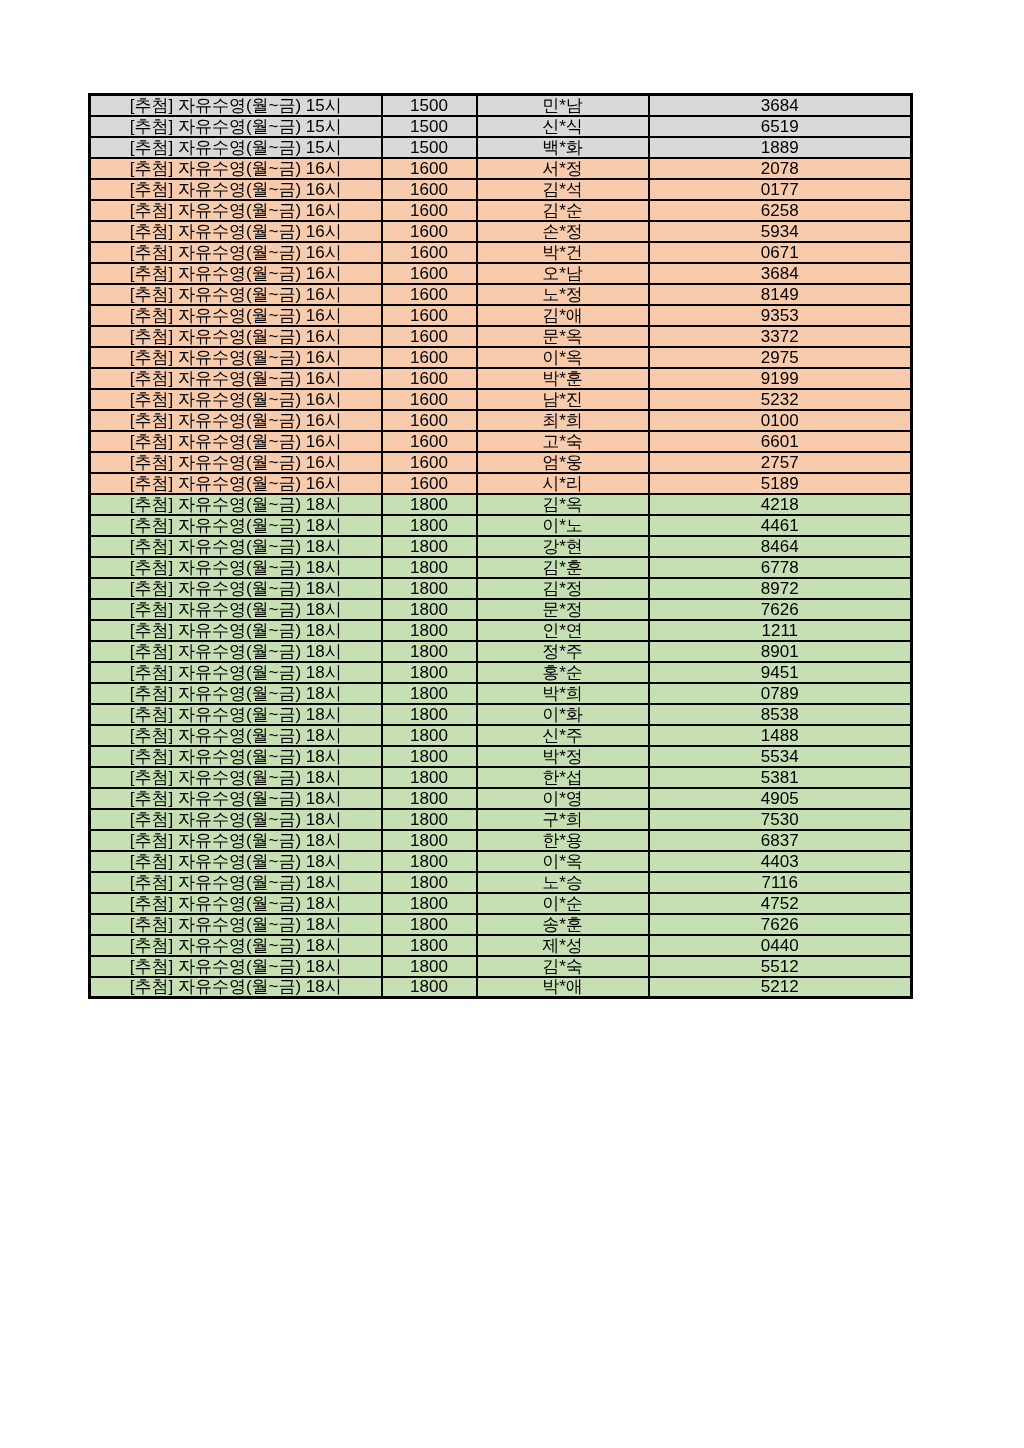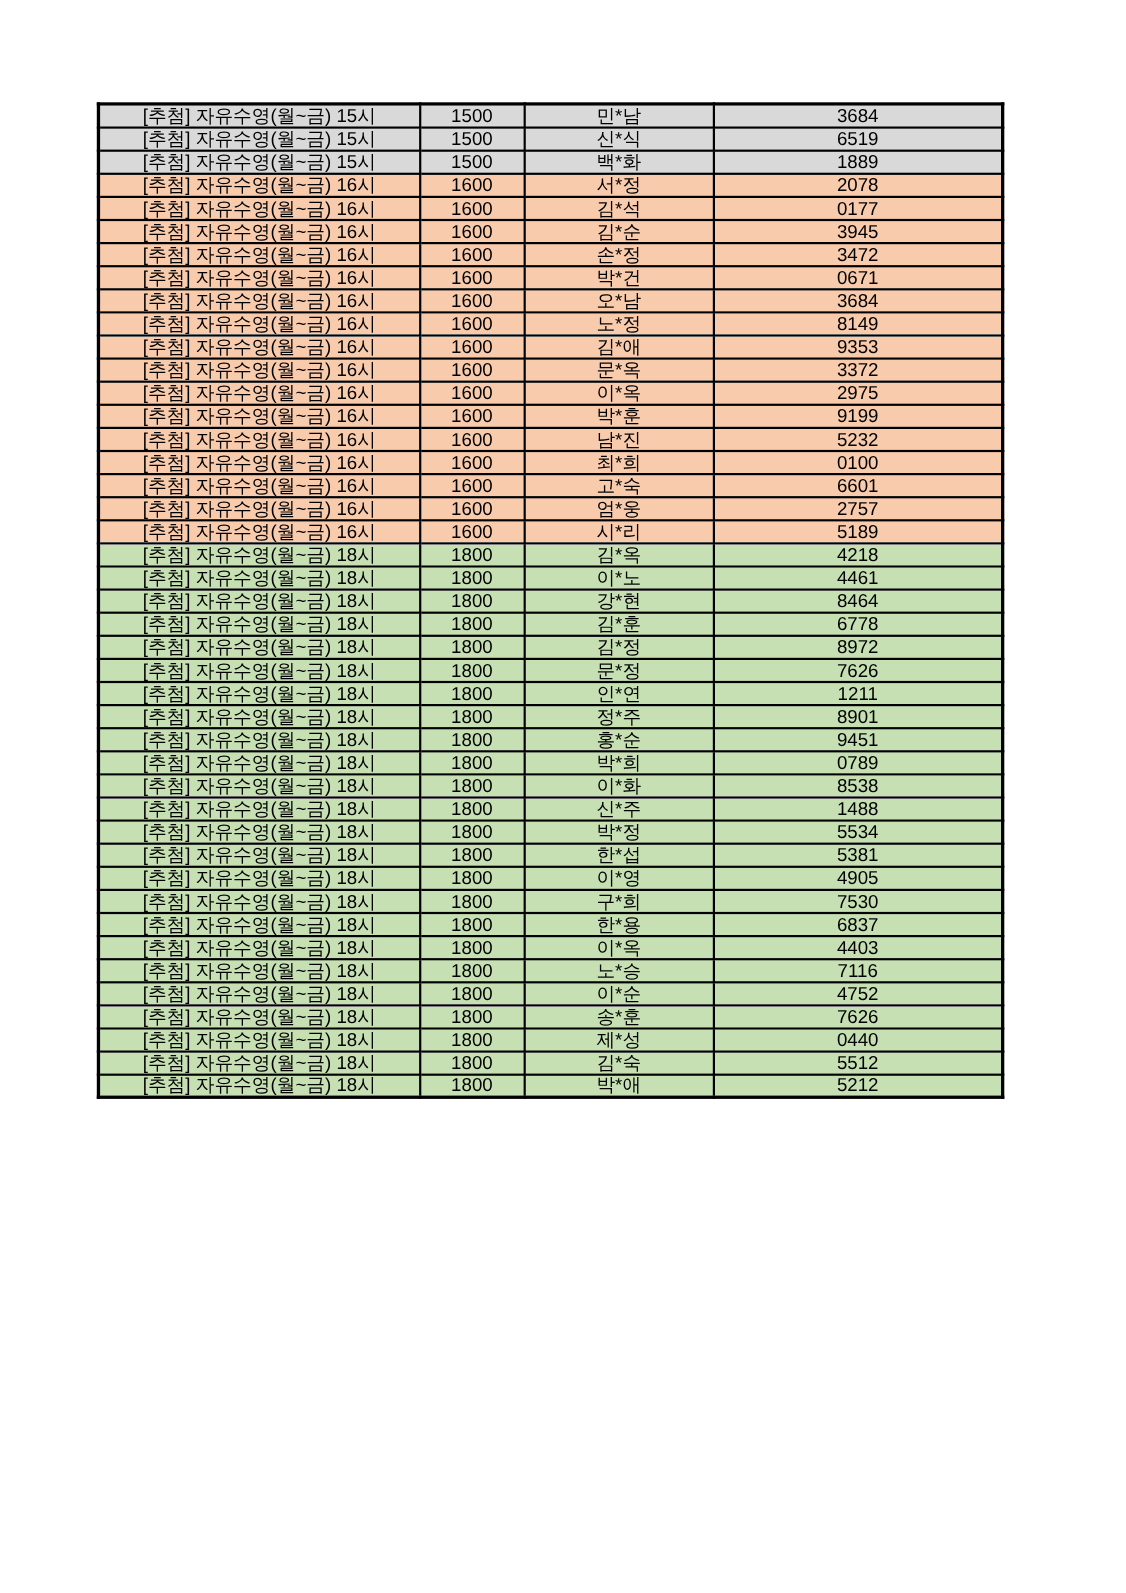--- a/index.html
+++ b/index.html
@@ -77,27 +77,27 @@
         <tr style="background: rgb(248, 203, 173);">
           <td>[추첨] 자유수영(월~금) 16시</td>
           <td>1600</td>
           <td>김*석</td>
           <td>0177</td>
         </tr>
         <tr style="background: rgb(248, 203, 173);">
           <td>[추첨] 자유수영(월~금) 16시</td>
           <td>1600</td>
           <td>김*순</td>
-          <td>3945</td>
+          <td>6258</td>
         </tr>
         <tr style="background: rgb(248, 203, 173);">
           <td>[추첨] 자유수영(월~금) 16시</td>
           <td>1600</td>
           <td>손*정</td>
-          <td>3472</td>
+          <td>5934</td>
         </tr>
         <tr style="background: rgb(248, 203, 173);">
           <td>[추첨] 자유수영(월~금) 16시</td>
           <td>1600</td>
           <td>박*건</td>
           <td>0671</td>
         </tr>
         <tr style="background: rgb(248, 203, 173);">
           <td>[추첨] 자유수영(월~금) 16시</td>
           <td>1600</td>

